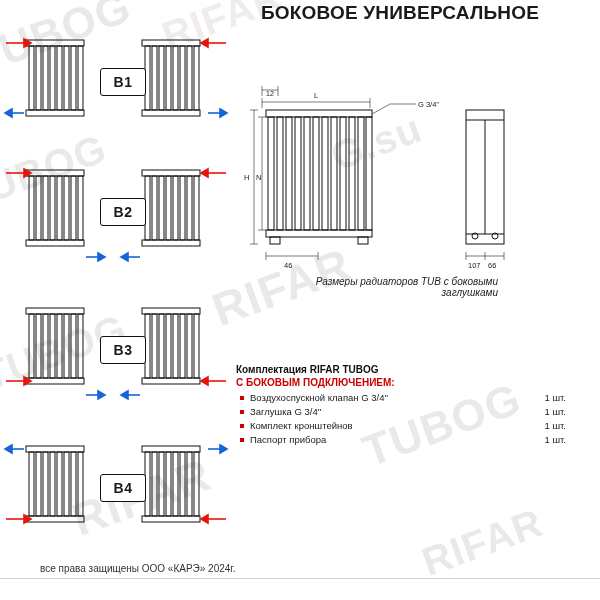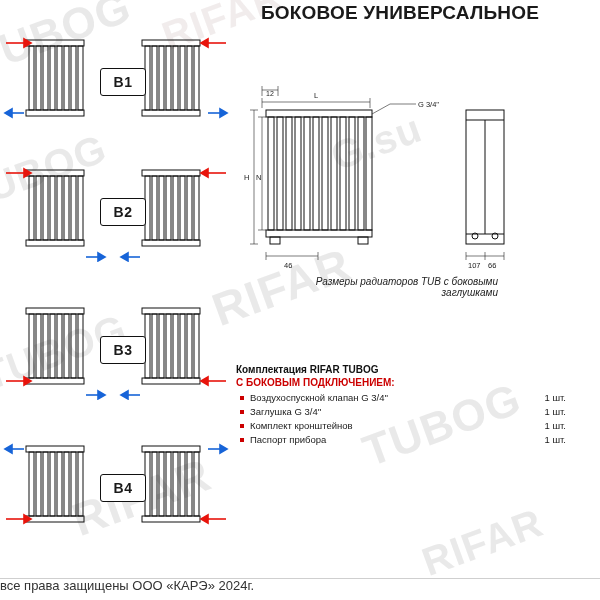--- a/index.html
+++ b/index.html
@@ -93,22 +93,22 @@
     font-size:10px;line-height:15px;color:#111;
   }
   .p1{top:470px;}
   .p2{top:525px;font-weight:bold;}
 
   
   .footer-line{
     position:absolute;left:0;top:578px;width:600px;height:1px;background:#cfcfcf;
   }
   .footer{
-    position:absolute;left:0;top:578px;width:300px;
-    font-size:13px;color:#333;
+    position:absolute;left:0;top:563px;width:300px;
+    font-size:10px;color:#333;padding-left:40px;
   }
 </style>
 </head>
 <body>
 
 <div class="watermark">
   <div class="wm wm1">TUBOG</div>
   <div class="wm wm2">RIFAR</div>
   <div class="wm wm3">TUBOG</div>
   <div class="wm wm4">RIFAR</div>

